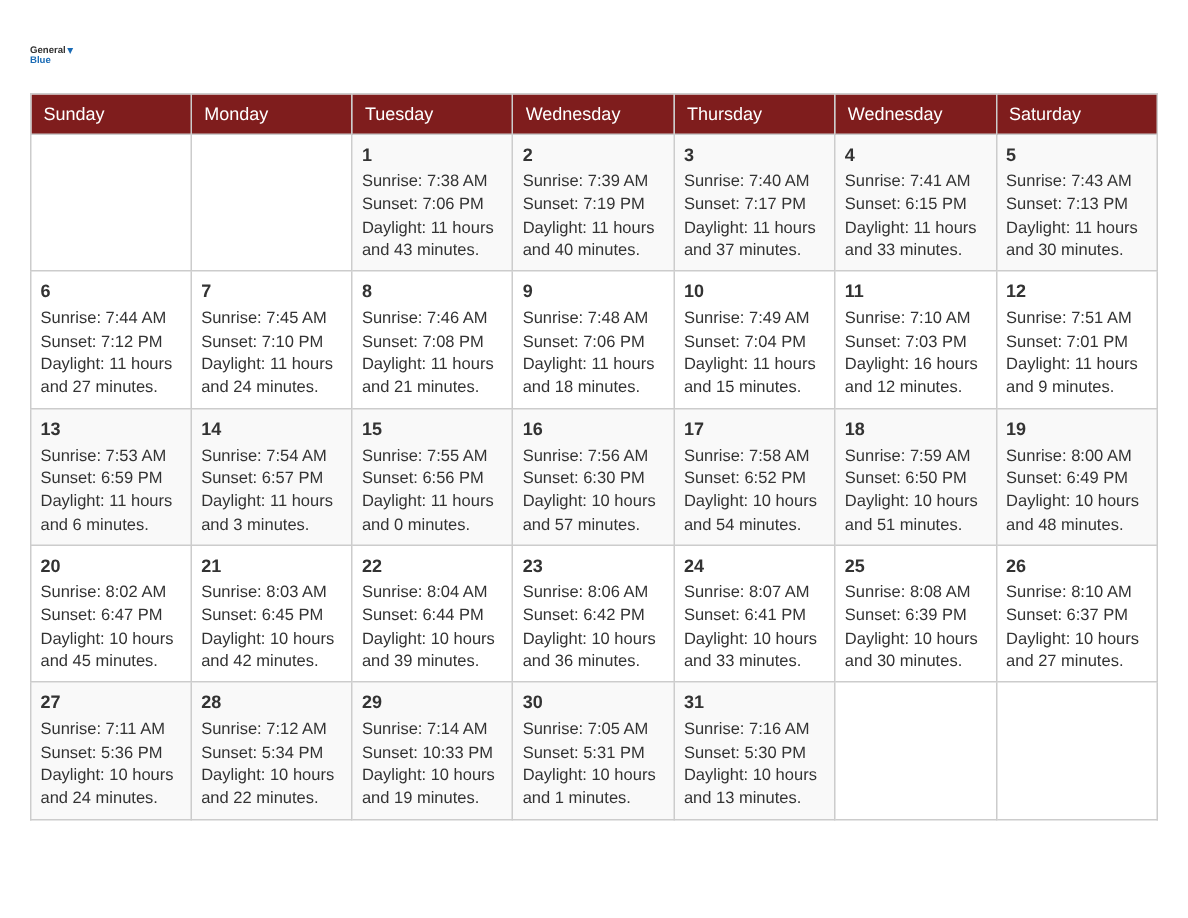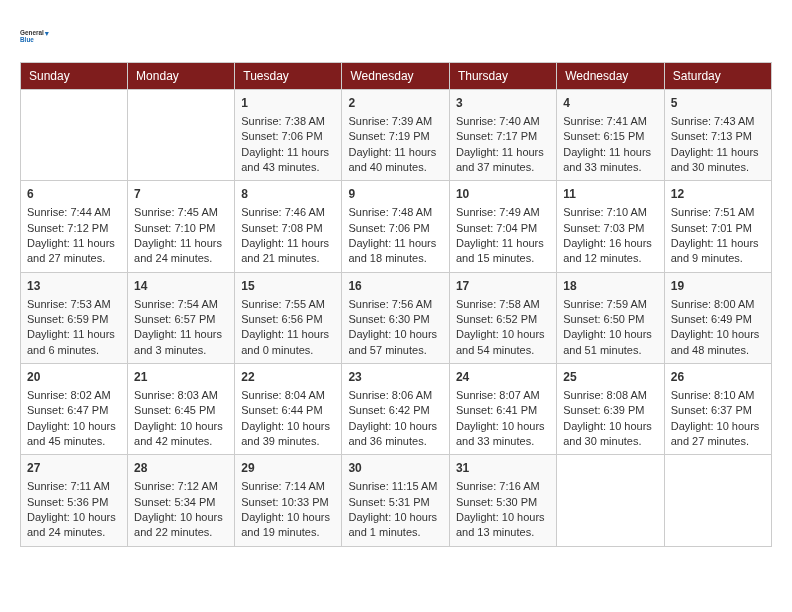--- a/index.html
+++ b/index.html
@@ -141,19 +141,19 @@
         <td><span class="day-num">22</span><span>Sunrise: 8:04 AM</span><br><span>Sunset: 6:44 PM</span><br><span>Daylight: 10 hours and 39 minutes.</span></td>
         <td><span class="day-num">23</span><span>Sunrise: 8:06 AM</span><br><span>Sunset: 6:42 PM</span><br><span>Daylight: 10 hours and 36 minutes.</span></td>
         <td><span class="day-num">24</span><span>Sunrise: 8:07 AM</span><br><span>Sunset: 6:41 PM</span><br><span>Daylight: 10 hours and 33 minutes.</span></td>
         <td><span class="day-num">25</span><span>Sunrise: 8:08 AM</span><br><span>Sunset: 6:39 PM</span><br><span>Daylight: 10 hours and 30 minutes.</span></td>
         <td><span class="day-num">26</span><span>Sunrise: 8:10 AM</span><br><span>Sunset: 6:37 PM</span><br><span>Daylight: 10 hours and 27 minutes.</span></td>
       </tr>
       <tr>
         <td><span class="day-num">27</span><span>Sunrise: 7:11 AM</span><br><span>Sunset: 5:36 PM</span><br><span>Daylight: 10 hours and 24 minutes.</span></td>
         <td><span class="day-num">28</span><span>Sunrise: 7:12 AM</span><br><span>Sunset: 5:34 PM</span><br><span>Daylight: 10 hours and 22 minutes.</span></td>
         <td><span class="day-num">29</span><span>Sunrise: 7:14 AM</span><br><span>Sunset: 10:33 PM</span><br><span>Daylight: 10 hours and 19 minutes.</span></td>
-        <td><span class="day-num">30</span><span>Sunrise: 11:15 AM</span><br><span>Sunset: 5:31 PM</span><br><span>Daylight: 10 hours and 1 minutes.</span></td>
+        <td><span class="day-num">30</span><span>Sunrise: 7:05 AM</span><br><span>Sunset: 5:31 PM</span><br><span>Daylight: 10 hours and 1 minutes.</span></td>
         <td><span class="day-num">31</span><span>Sunrise: 7:16 AM</span><br><span>Sunset: 5:30 PM</span><br><span>Daylight: 10 hours and 13 minutes.</span></td>
         <td class="empty-cell"></td>
         <td class="empty-cell"></td>
       </tr>
     </tbody>
 </table>
 
 </body></html>

